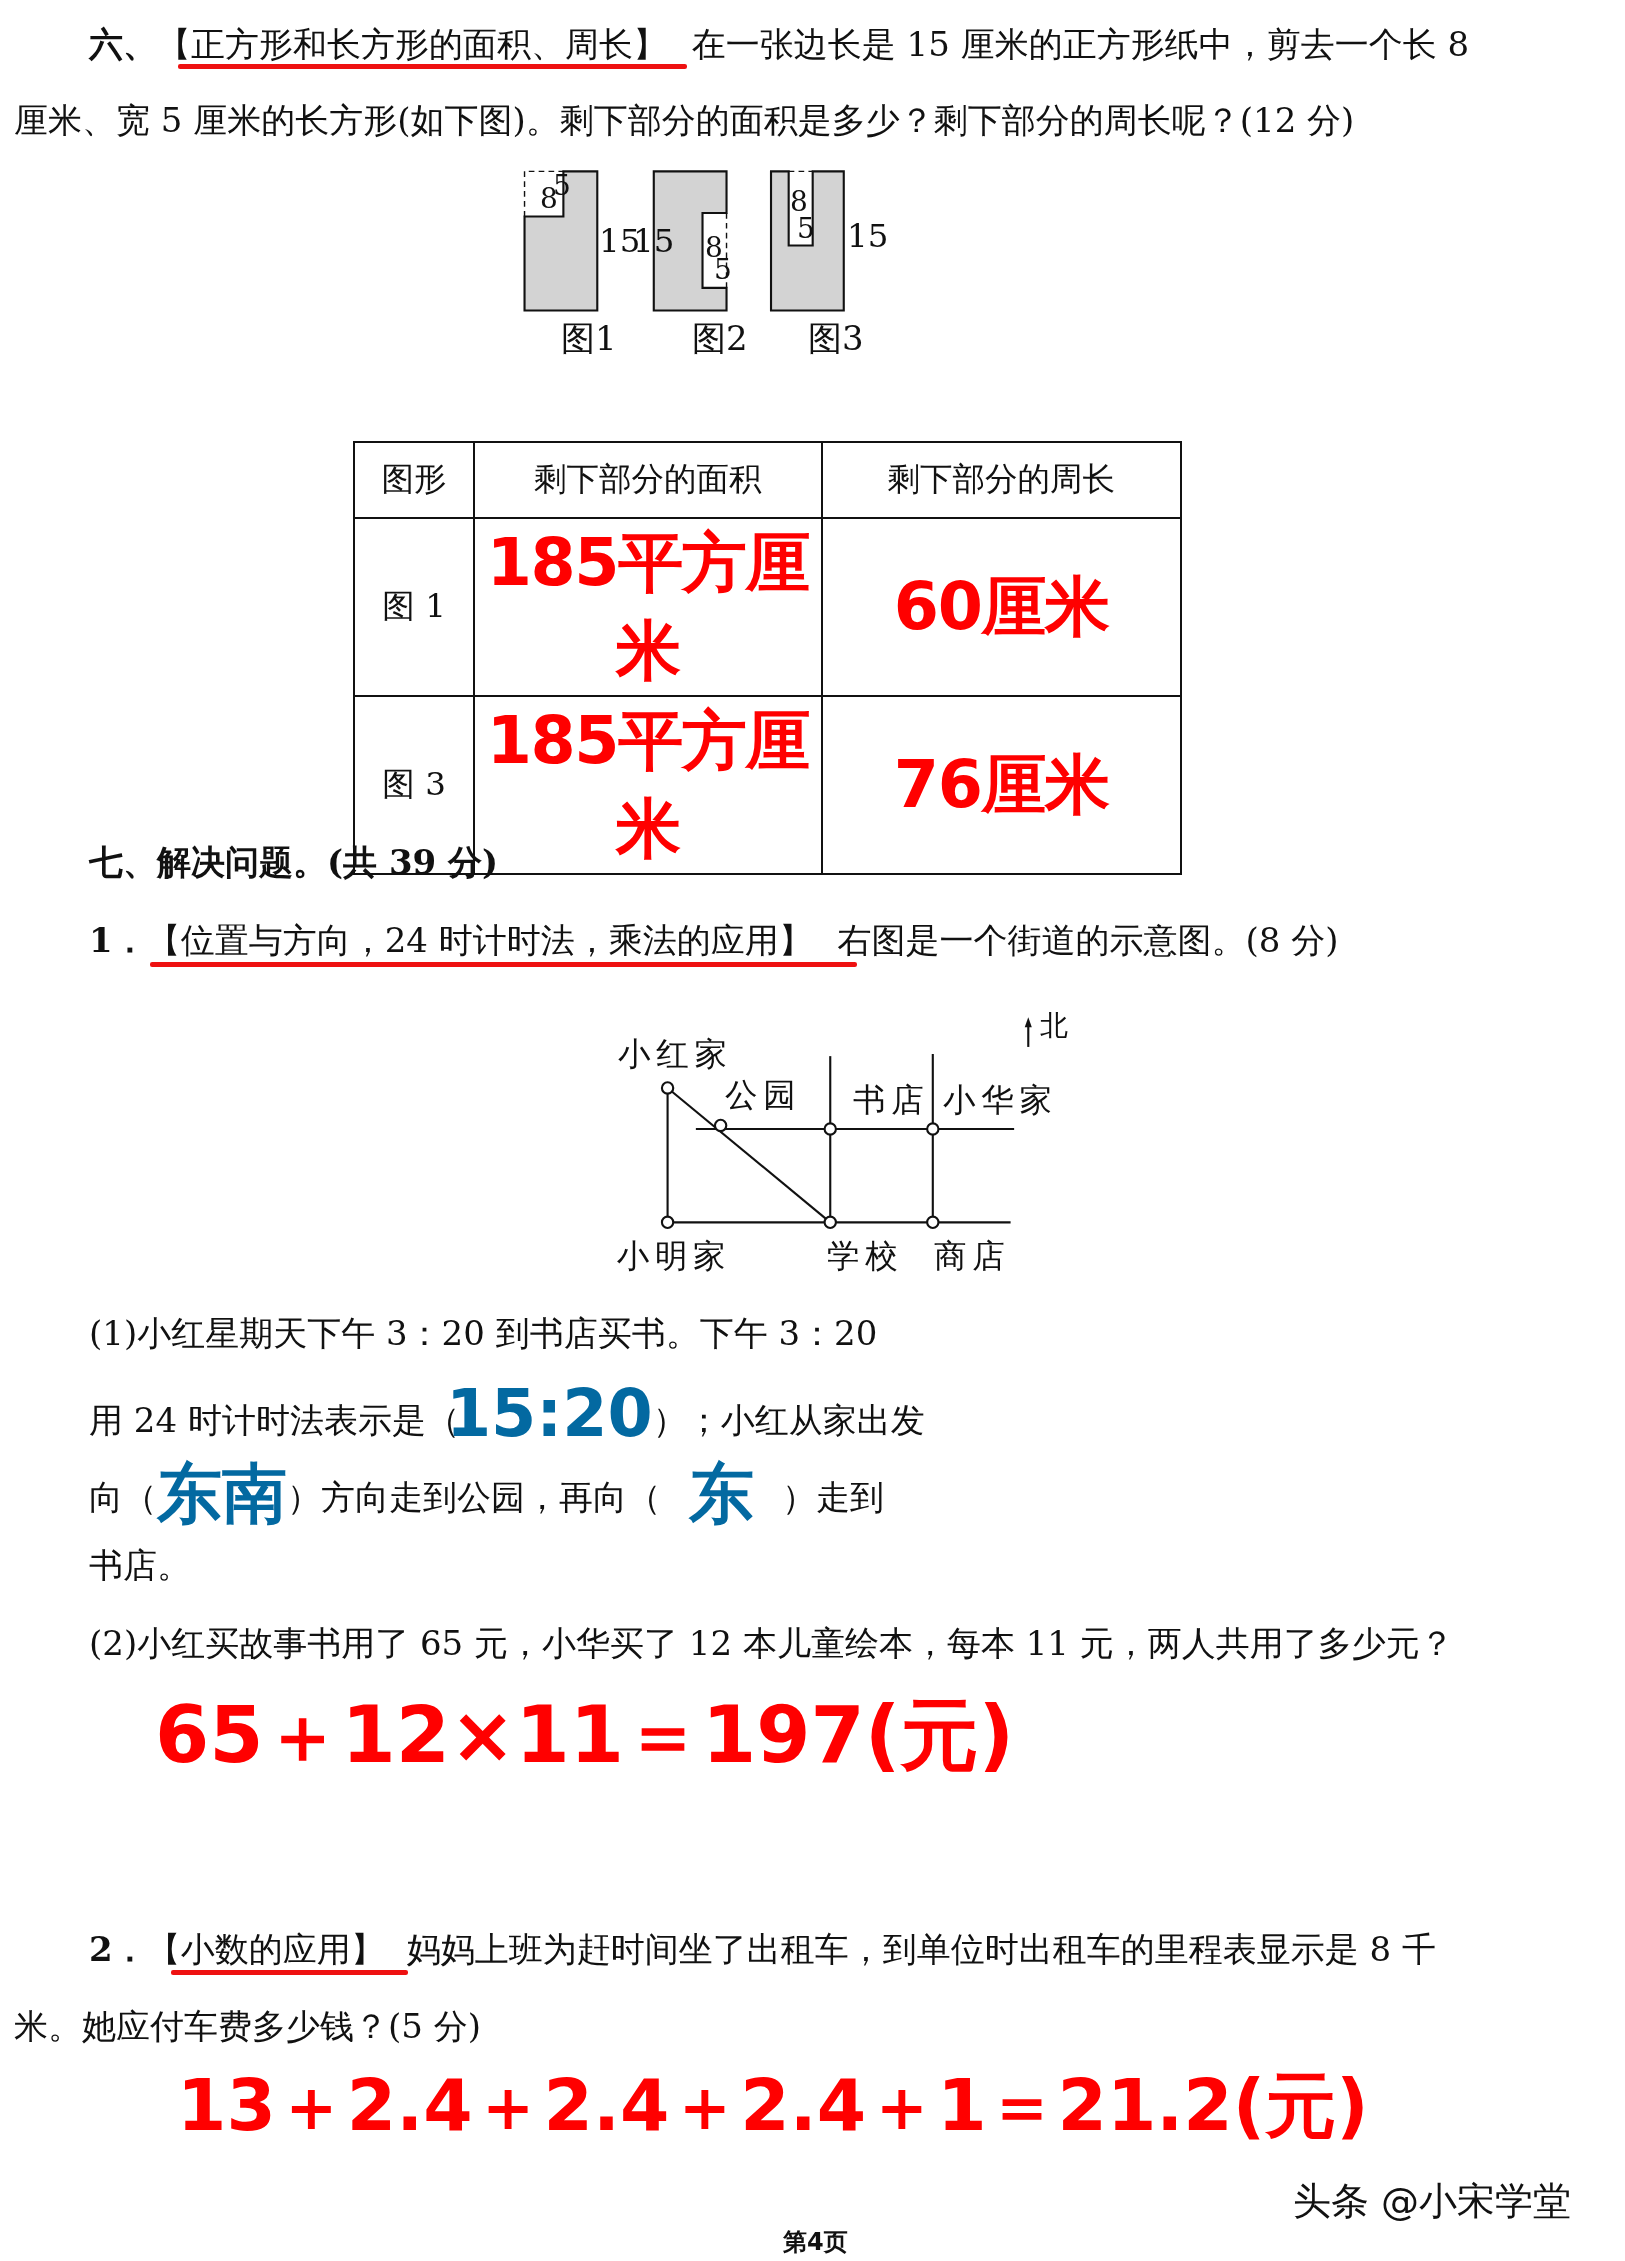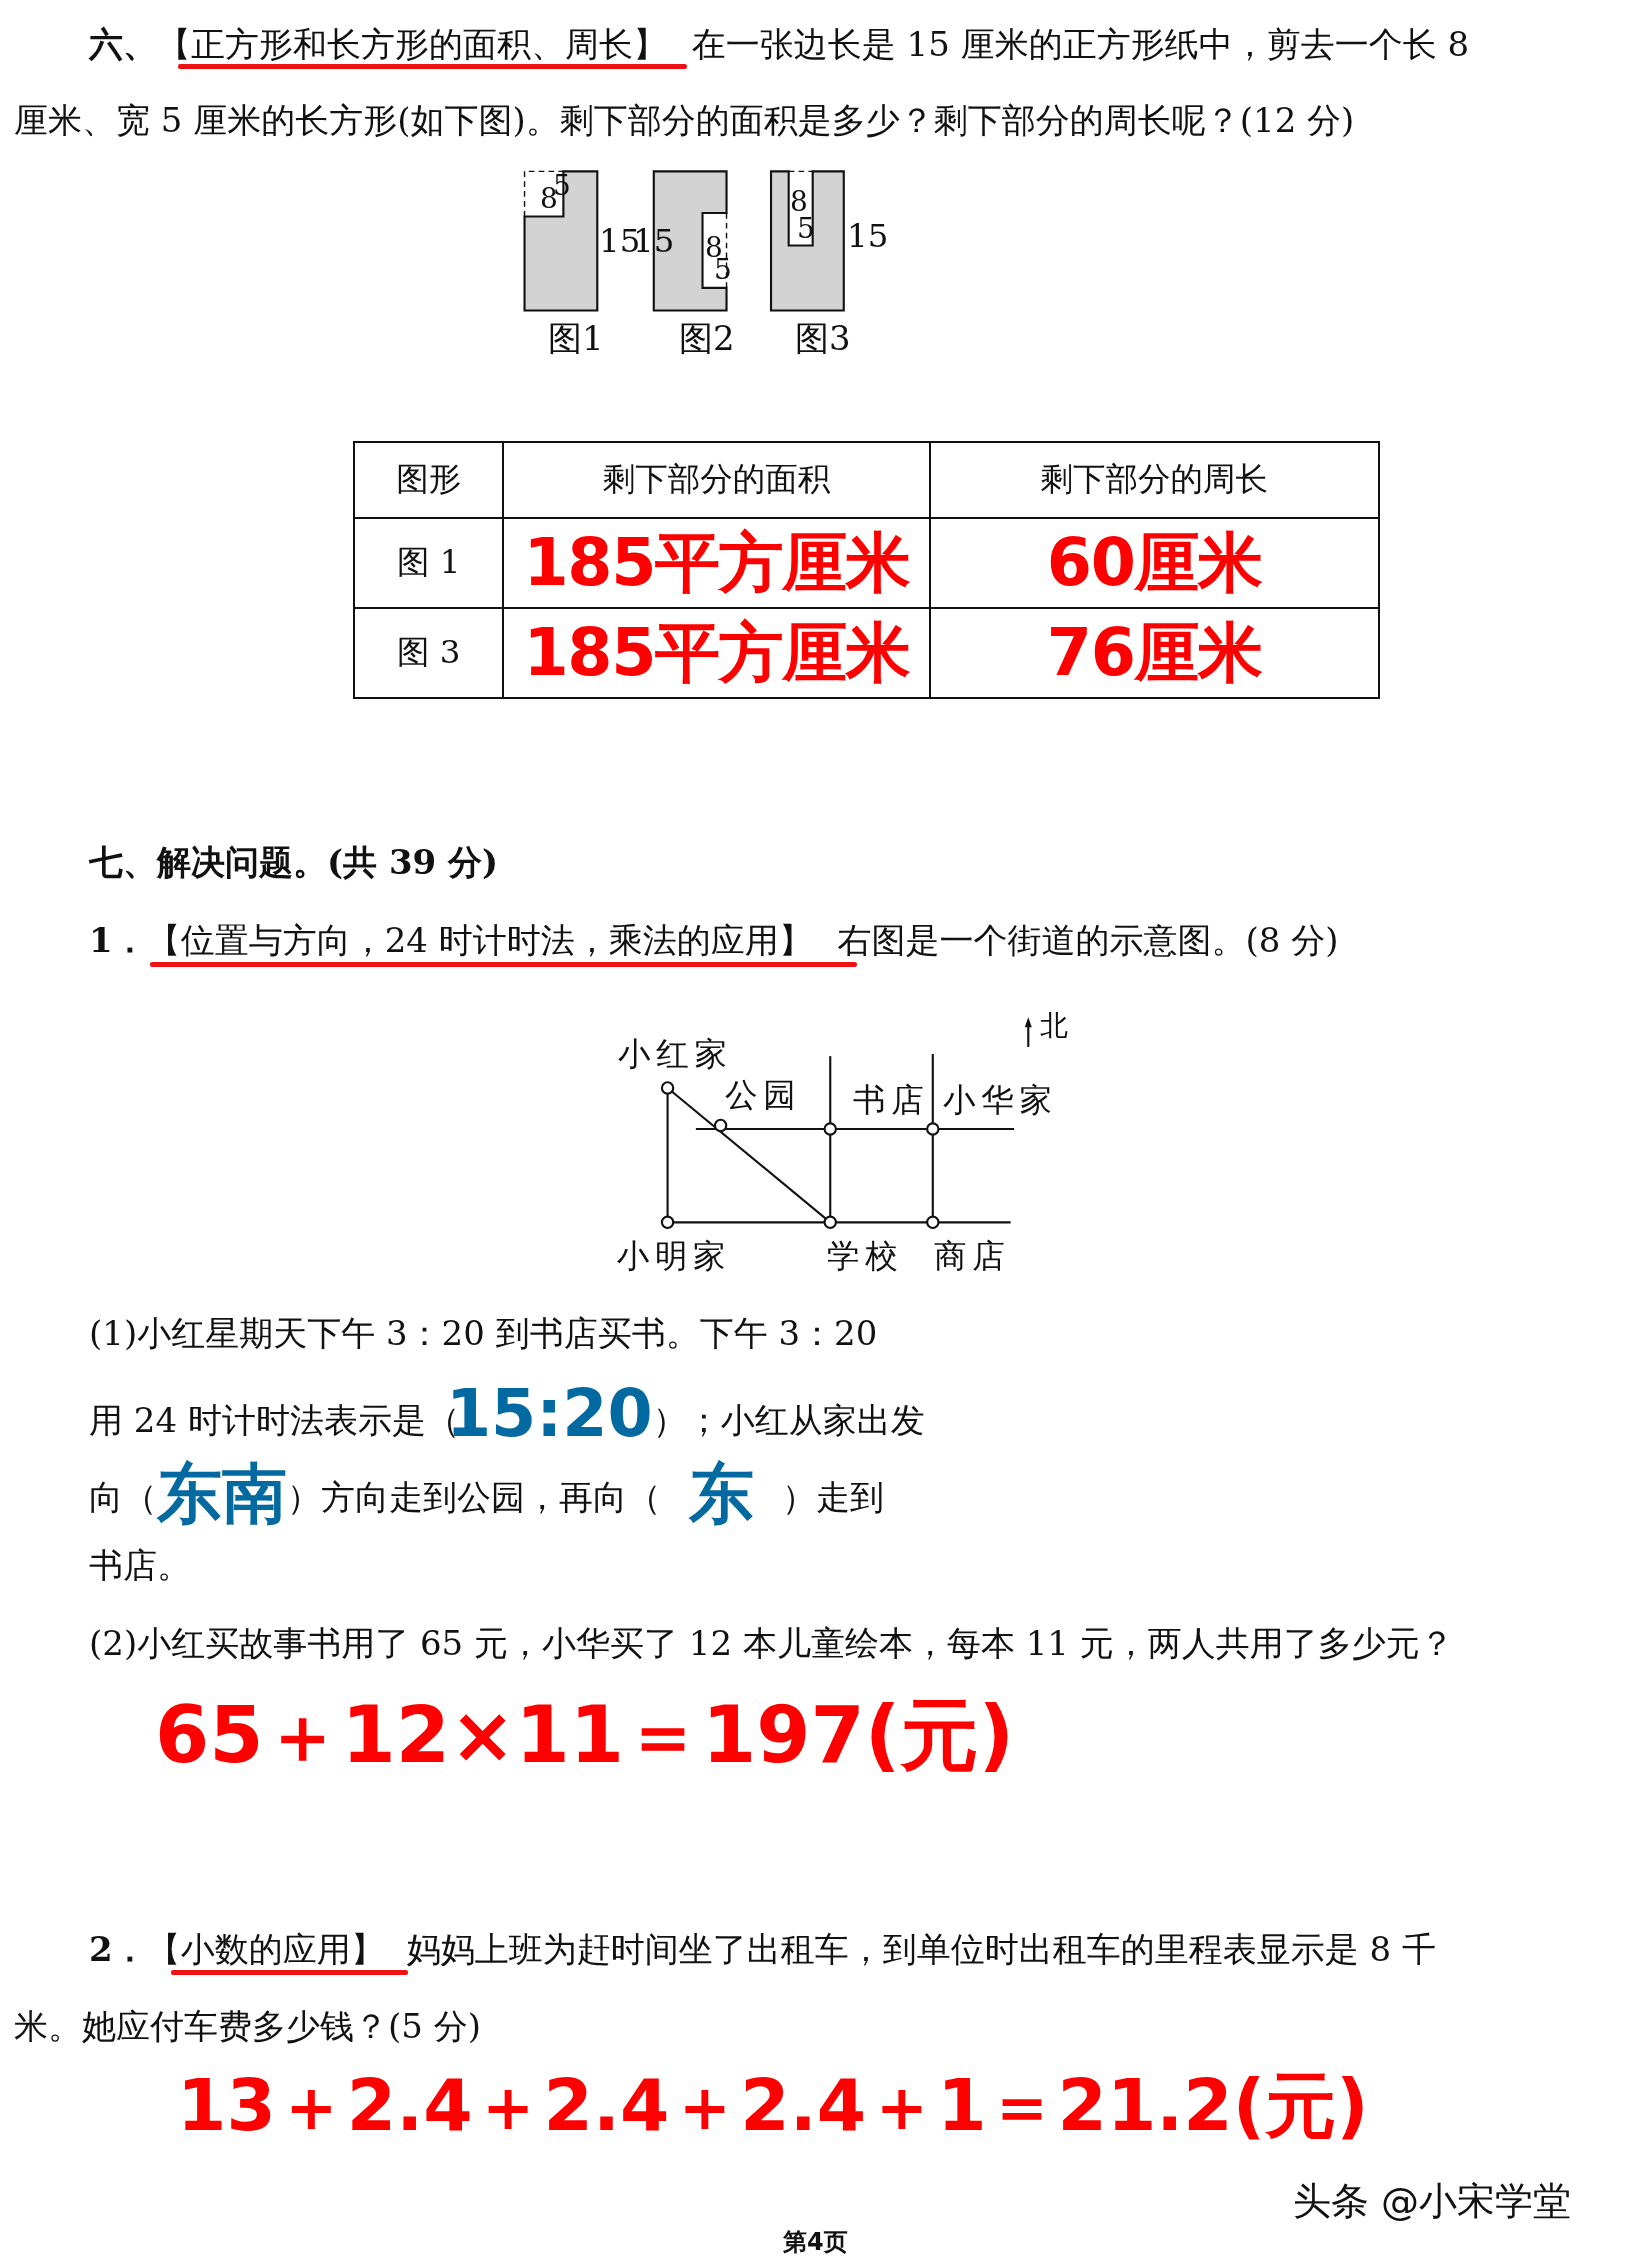--- a/index.html
+++ b/index.html
@@ -3,27 +3,27 @@
 <meta charset="utf-8">
 <style>
   html, body { margin:0; padding:0; background:#ffffff; }
   body { width:1625px; height:2261px; position:relative; overflow:hidden;
          font-family:"DejaVu Serif","Liberation Serif",serif; color:#111; }
   .abs { position:absolute; }
   .txt { font-size:34px; line-height:42px; white-space:nowrap; }
   .bold { font-weight:bold; }
   .red { color:#ff0000; font-family:"DejaVu Sans","Liberation Sans",sans-serif; font-weight:bold; }
   .uline { position:absolute; height:5px; background:#ee1111; border-radius:2.1px; }
-  table.ans { position:absolute; left:353px; top:441px; width:1027px; border-collapse:collapse; }
+  table.ans { position:absolute; left:353px; top:441px; width:829px; border-collapse:collapse; }
   table.ans td, table.ans th { border:2.1px solid #111; text-align:center; font-weight:normal;
        font-size:32.5px; height:78px; padding:0; position:relative; }
   table.ans th { height:74px; }
   table.ans td.ans-cell { color:#ff0000; font-family:"DejaVu Sans","Liberation Sans",sans-serif;
        font-weight:bold; font-size:65px; letter-spacing:-1.4px; }
-  .fig-label { font-size:34px; }
+  .fig-label { font-size:34px;margin-left:13px; }
   .map-label { font-size:32.5px; letter-spacing:5.7px; font-family:"DejaVu Serif",serif; }
   .blank-ans { color:#0369a1; font-family:"DejaVu Sans","Liberation Sans",sans-serif; font-weight:bold; }
 </style>
 </head>
 <body>
 
 <div class="abs txt" style="left:89px; top:22.6px;">
   <span class="bold">六、</span><span>【正方形和长方形的面积、周长】</span>
   <span style="margin-left:14px;">在一张边长是 15 厘米的正方形纸中，剪去一个长 8</span>
 </div>

